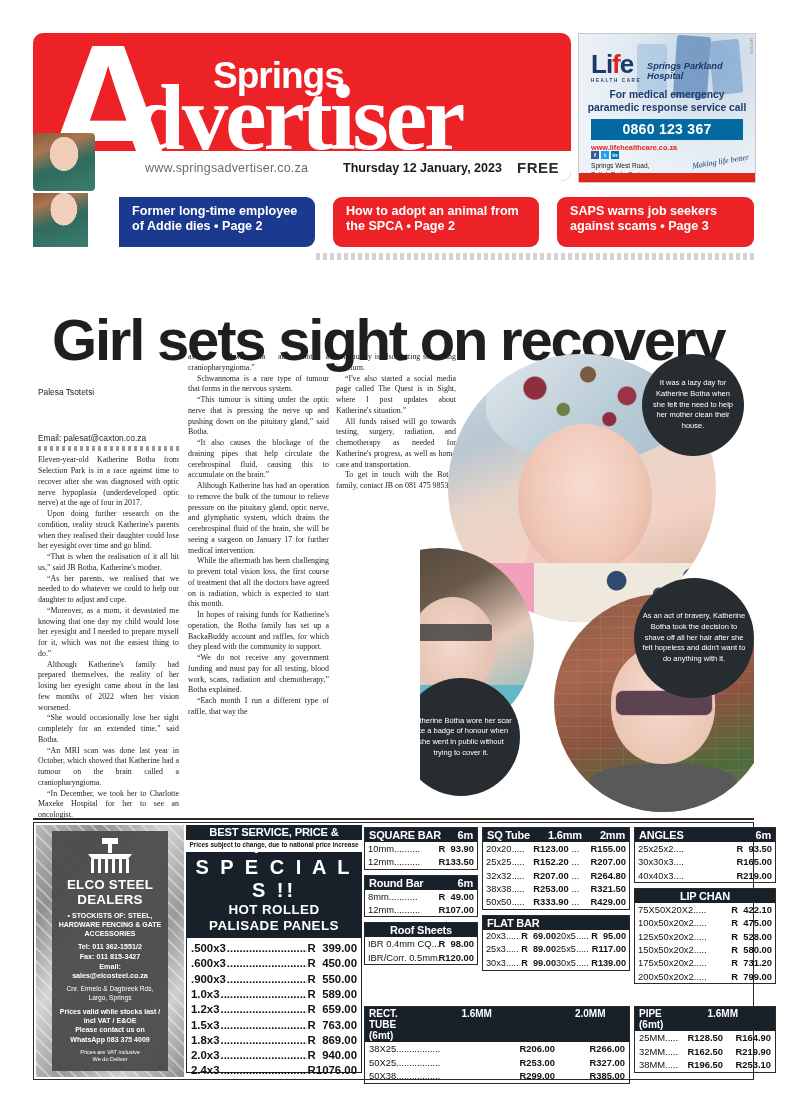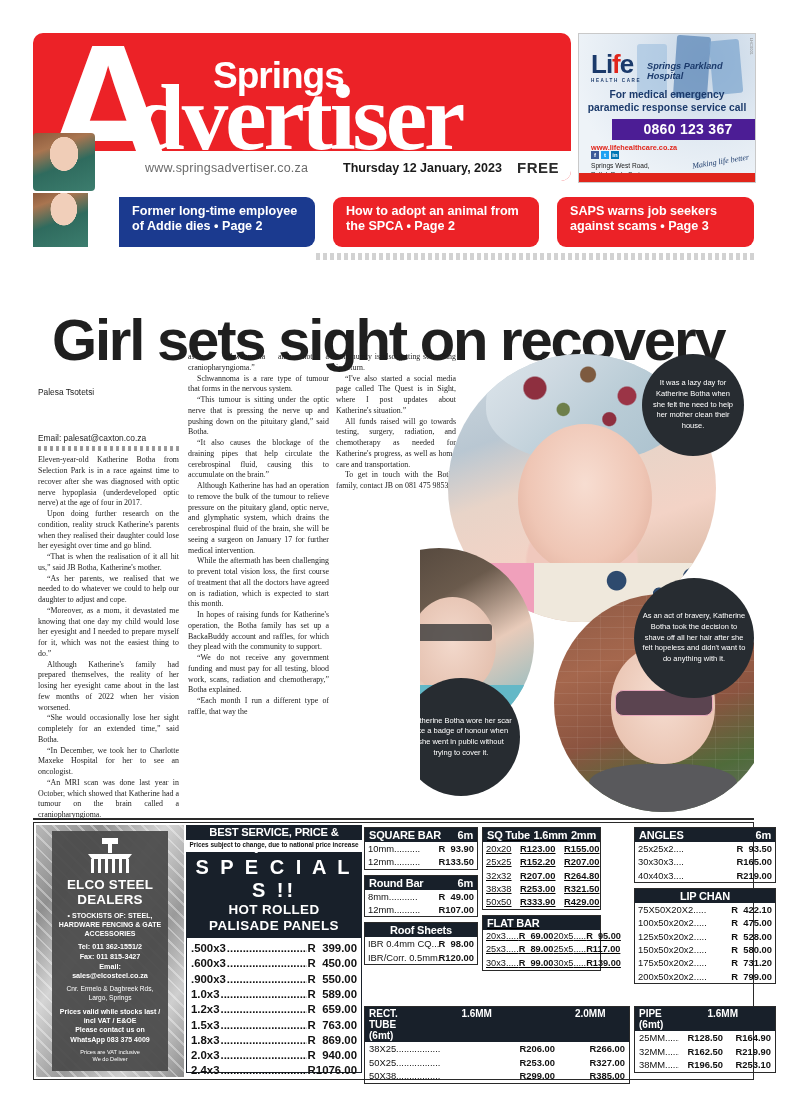--- a/index.html
+++ b/index.html
@@ -23,21 +23,21 @@
      radial-gradient(ellipse at 72% 18%, #c3d3e4 0%, #dfe8f1 40%, #eef3f8 75%);}
   .topad-scrub1{position:absolute;left:96px;top:2px;width:34px;height:62px;background:#5d88b8;opacity:.75;border-radius:3px;transform:rotate(4deg);}
   .topad-scrub2{position:absolute;left:132px;top:6px;width:30px;height:54px;background:#7ba4cd;opacity:.7;border-radius:3px;transform:rotate(-5deg);}
   .topad-scrub3{position:absolute;left:58px;top:10px;width:30px;height:50px;background:#9dbedd;opacity:.6;border-radius:3px;}
   .life-logo{position:absolute;left:12px;top:17px;}
   .life-word{font-family:"Liberation Sans",sans-serif;font-weight:bold;font-size:26px;color:#1b3a6b;letter-spacing:-1px;line-height:1;}
   .life-word .red{color:#e1251b;}
   .life-sub{font-size:4.6px;color:#1b3a6b;font-weight:bold;letter-spacing:1.6px;margin-top:1px;}
   .hosp-name{position:absolute;left:68px;top:27px;font-style:italic;font-weight:bold;font-size:9.2px;color:#1b3a6b;}
   .topad-call{position:absolute;left:8px;top:55px;width:160px;text-align:center;font-weight:bold;font-size:10.3px;color:#1b3a6b;line-height:1.22;}
-  .topad-num{position:absolute;left:12px;top:85px;width:152px;height:21px;background:#4c1d95;color:#fff;font-weight:bold;font-size:14px;text-align:center;line-height:21px;letter-spacing:.3px;margin-left:21px;}
+  .topad-num{position:absolute;left:12px;top:85px;width:152px;height:21px;background:#0369a1;color:#fff;font-weight:bold;font-size:14px;text-align:center;line-height:21px;letter-spacing:.3px;}
   .topad-web{position:absolute;left:12px;top:109px;font-size:7.3px;color:#e1251b;font-weight:bold;}
   .soc{position:absolute;top:117px;display:flex;gap:2px;}
   .soc i{display:block;width:8px;height:8px;font-style:normal;font-size:6px;color:#fff;text-align:center;line-height:8px;font-weight:bold;}
   .soc .fb{background:#3b5998;}.soc .tw{background:#1da1f2;}.soc .li{background:#0077b5;}
   .topad-addr{position:absolute;left:12px;top:127px;font-size:6.6px;color:#222;line-height:1.42;}
   .topad-tag{position:absolute;right:6px;bottom:16px;font-style:italic;font-size:8px;color:#1b3a6b;transform:rotate(-9deg);font-family:"Liberation Serif",serif;}
   .topad-redbar{position:absolute;left:0;bottom:0;width:176px;height:9px;background:#e1251b;}
   .topad-vert{position:absolute;right:1px;top:4px;font-size:4px;color:#888;writing-mode:vertical-rl;}
 
   
@@ -134,21 +134,21 @@
   .bestsub{font-size:6.4px;font-weight:bold;text-align:center;line-height:10px;color:#111;}
   .specbox{margin-top:2px;border:1.4px solid #18202a;height:221px;box-sizing:border-box;}
   .spechdr{background:#18202a;color:#fff;text-align:center;padding:3px 0 5px 0;}
   .sp1{font-weight:bold;font-size:20px;letter-spacing:3px;}
   .sp2{font-weight:bold;font-size:13.4px;letter-spacing:.4px;line-height:1.16;}
   .sprow{display:flex;justify-content:space-between;font-weight:bold;font-size:11.4px;padding:0 4px;line-height:1.34;color:#111;}
   .sprow .dots{flex:1;overflow:hidden;white-space:nowrap;color:#111;margin:0 1px;}
 
   .pricecol{position:absolute;top:4px;}
   .pc1{left:330px;width:114px;}
-  .pc2{left:448px;width:119px;text-decoration:underline;}
+  .pc2{left:448px;width:148px;}
   .pc3{left:600px;width:142px;}
   .pbox{border:1.3px solid #2a2a2a;margin-bottom:5px;}
   .phdr{background:#18202a;color:#fff;font-weight:bold;font-size:11px;padding:1px 4px;display:flex;justify-content:space-between;letter-spacing:-.2px;}
   .phdr.center{justify-content:center;}
   .prow{display:flex;font-size:9.4px;padding:0 3px;line-height:1.42;color:#111;white-space:nowrap;}
   .prow .lbl{}
   .prow .dots{flex:1;overflow:hidden;}
   .prow .val{font-weight:bold;}
   .prow .val2{font-weight:bold;min-width:44px;text-align:right;}
   .prow .d2{width:18px;overflow:hidden;text-align:center;}
@@ -229,22 +229,22 @@
       <div class="byline">Palesa Tsotetsi</div>
       <div class="byline">Email: palesat@caxton.co.za</div>
       <div class="bylinedash"></div>
       <p class="first">Eleven-year-old Katherine Botha from Selection Park is in a race against time to recover after she was diagnosed with optic nerve hypoplasia (underdeveloped optic nerve) at the age of four in 2017.</p>
       <p>Upon doing further research on the condition, reality struck Katherine's parents when they realised their daughter could lose her eyesight over time and go blind.</p>
       <p>“That is when the realisation of it all hit us,” said JB Botha, Katherine's mother.</p>
       <p>“As her parents, we realised that we needed to do whatever we could to help our daughter to adjust and cope.</p>
       <p>“Moreover, as a mom, it devastated me knowing that one day my child would lose her eyesight and I needed to prepare myself for it, which was not the easiest thing to do.”</p>
       <p>Although Katherine's family had prepared themselves, the reality of her losing her eyesight came about in the last few months of 2022 when her vision worsened.</p>
       <p>“She would occasionally lose her sight completely for an extended time,” said Botha.</p>
+      <p>“An MRI scan was done last year in October, which showed that Katherine had a tumour on the brain called a craniopharyngioma.</p>
       <p>“In December, we took her to Charlotte Maxeke Hospital for her to see an oncologist.</p>
-      <p>“An MRI scan was done last year in October, which showed that Katherine had a tumour on the brain called a craniopharyngioma.</p>
       <p>“That's when we received the most devastating news that the tumour histology came back</p>
     </div>
     <div class="col c2">
       <p class="first">as a schwannoma and not a craniopharyngioma.”</p>
       <p>Schwannoma is a rare type of tumour that forms in the nervous system.</p>
       <p>“This tumour is sitting under the optic nerve that is pressing the nerve up and pushing down on the pituitary gland,” said Botha.</p>
       <p>“It also causes the blockage of the draining pipes that help circulate the cerebrospinal fluid, causing this to accumulate on the brain.”</p>
       <p>Although Katherine has had an operation to remove the bulk of the tumour to relieve pressure on the pituitary gland, optic nerve, and glymphatic system, which drains the cerebrospinal fluid of the brain, she will be seeing a surgeon on January 17 for further medical intervention.</p>
       <p>While the aftermath has been challenging to prevent total vision loss, the first course of treatment that all the doctors have agreed on is radiation, which is expected to start this month.</p>
       <p>In hopes of raising funds for Katherine's operation, the Botha family has set up a BackaBuddy account and raffles, for which they plead with the community to support.</p>

